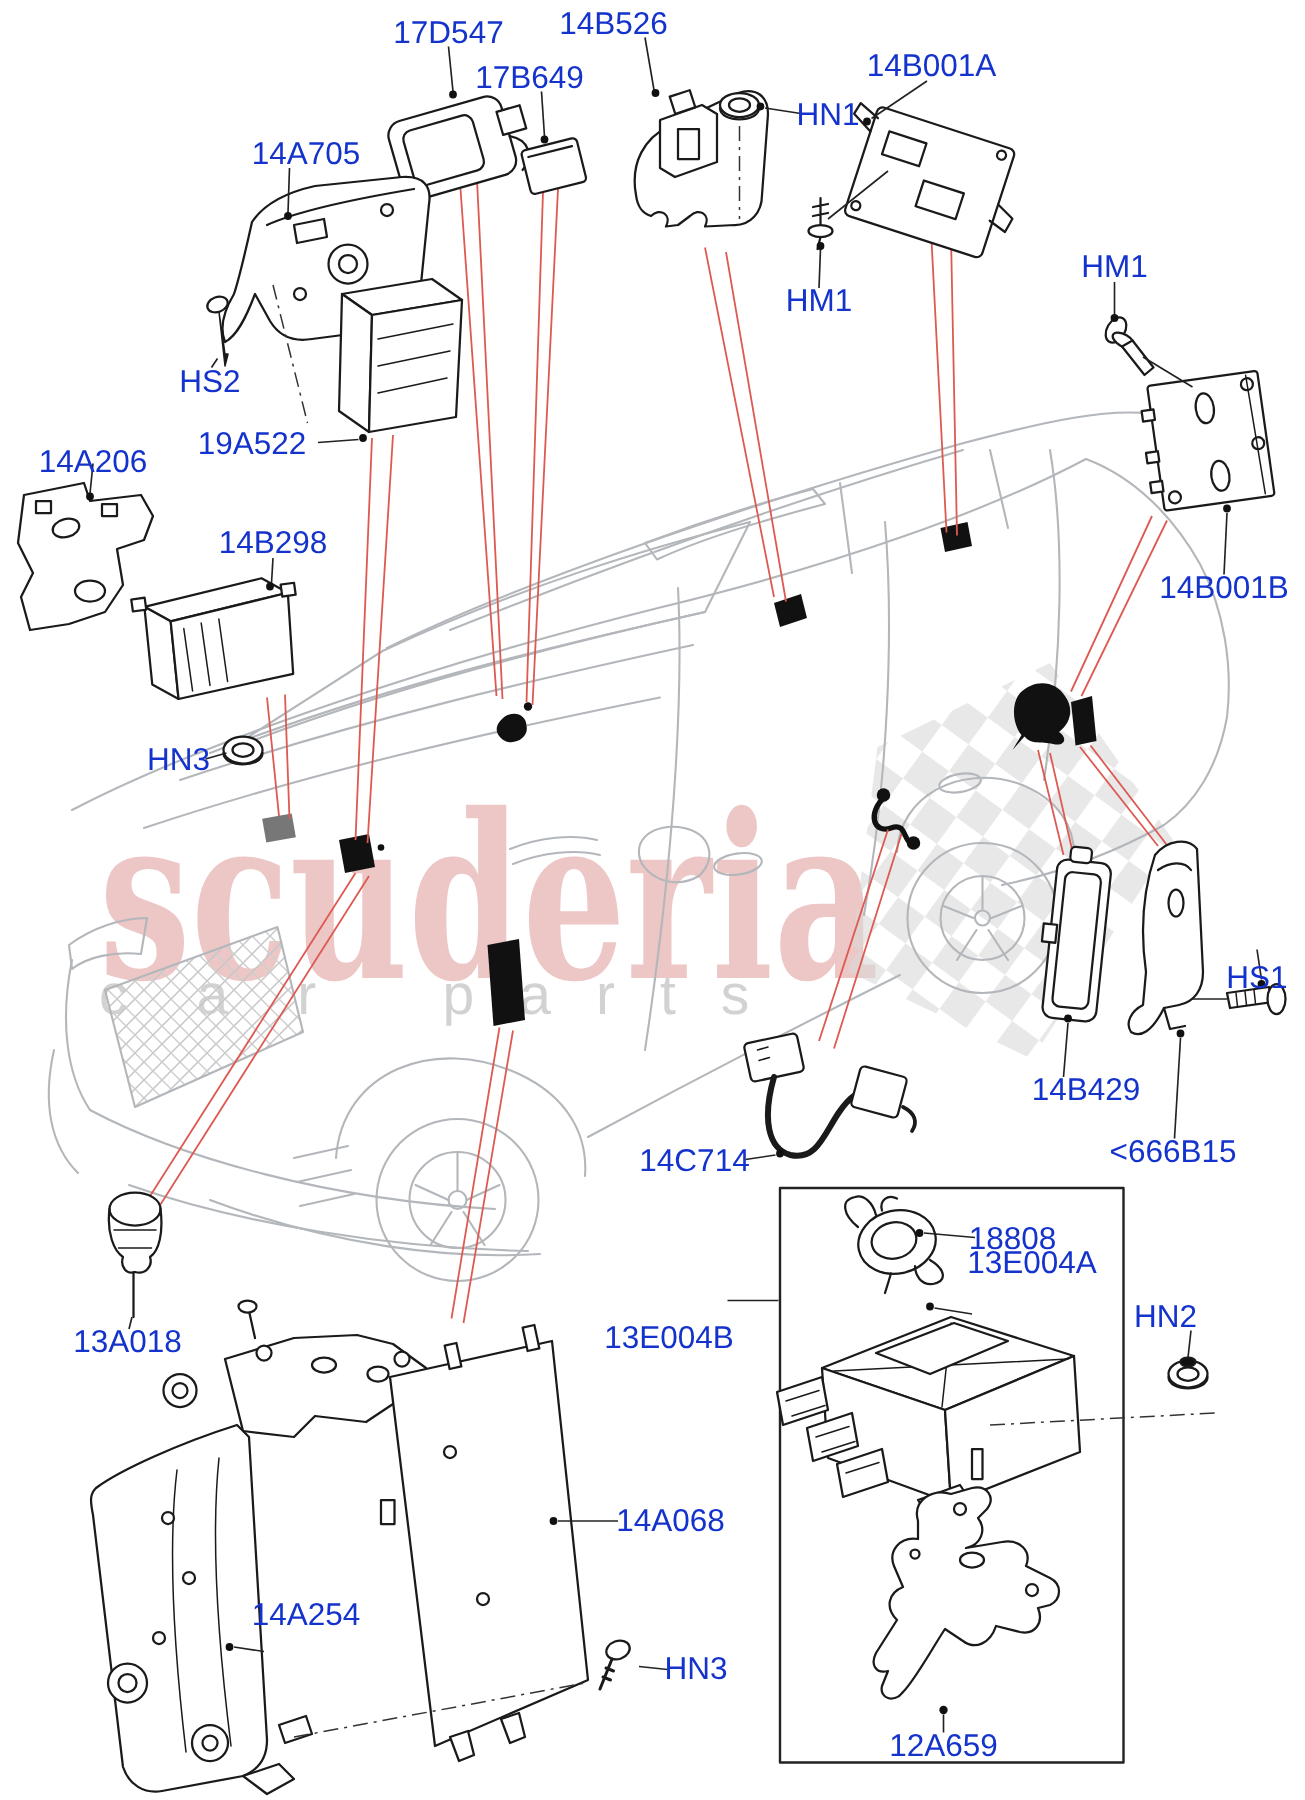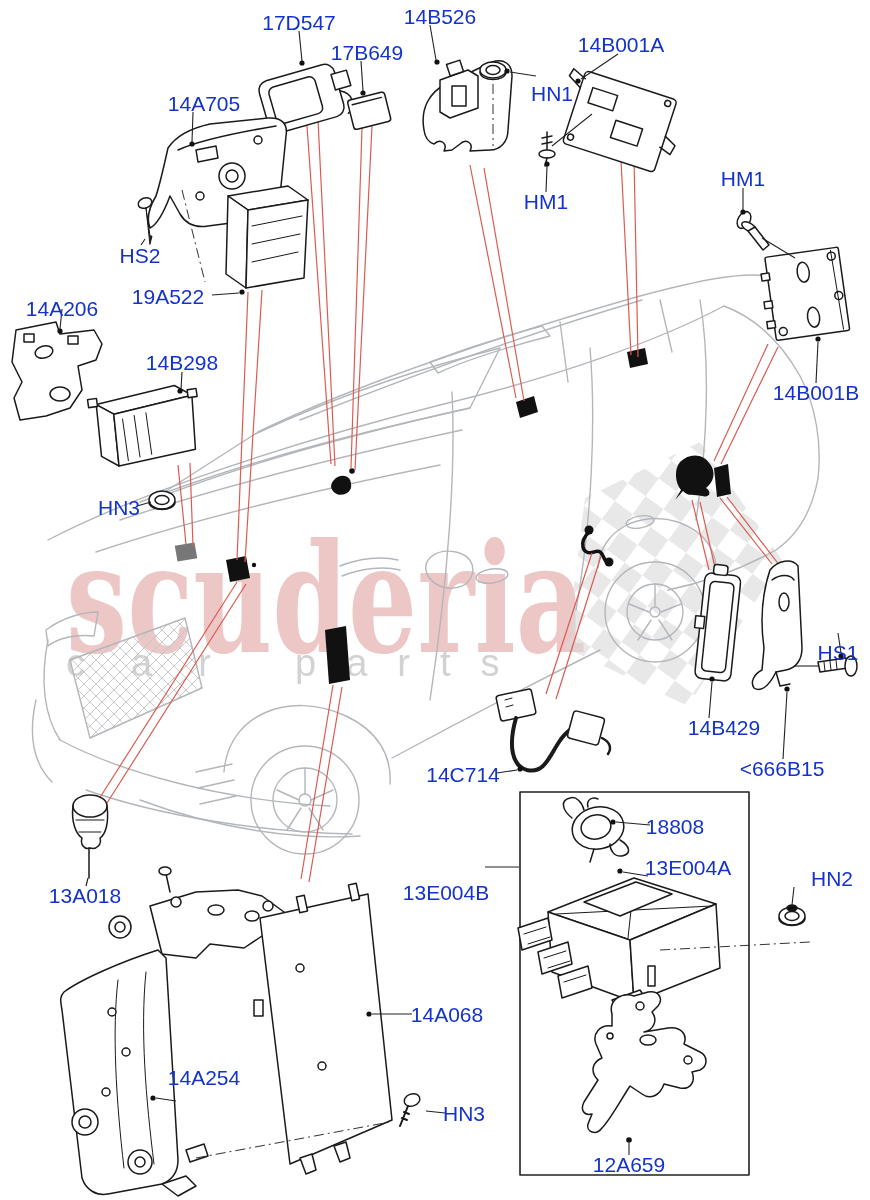--- a/index.html
+++ b/index.html
@@ -402,40 +402,40 @@
 
   <g stroke="#333" stroke-width="1" fill="none" stroke-dasharray="10 4 2 4">
     <path d="M493,84 L493,146"></path>
     <path d="M182,190 L205,282"></path>
     <path d="M660,950 L810,942"></path>
     <path d="M196,1158 L390,1122"></path>
   </g>
 </svg>
 
   <div class="lbl" style="left:299px;top:22px">17D547</div>
-  <div class="lbl" style="left:440px;top:16px">14B526</div>
-  <div class="lbl" style="left:367px;top:52px">17B649</div>
+  <div class="lbl" style="left:409px;top:16px">14B526</div>
+  <div class="lbl" style="left:353px;top:52px">17B649</div>
   <div class="lbl" style="left:621px;top:44px">14B001A</div>
-  <div class="lbl" style="left:552px;top:93px">HN1</div>
+  <div class="lbl" style="left:552px;top:77px">HN1</div>
   <div class="lbl" style="left:204px;top:103px">14A705</div>
   <div class="lbl" style="left:546px;top:201px">HM1</div>
   <div class="lbl" style="left:743px;top:178px">HM1</div>
   <div class="lbl" style="left:140px;top:255px">HS2</div>
   <div class="lbl" style="left:168px;top:296px">19A522</div>
   <div class="lbl" style="left:62px;top:308px">14A206</div>
   <div class="lbl" style="left:182px;top:362px">14B298</div>
   <div class="lbl" style="left:816px;top:392px">14B001B</div>
   <div class="lbl" style="left:119px;top:507px">HN3</div>
   <div class="lbl" style="left:838px;top:652px">HS1</div>
   <div class="lbl" style="left:724px;top:727px">14B429</div>
   <div class="lbl" style="left:782px;top:768px">&lt;666B15</div>
   <div class="lbl" style="left:463px;top:774px">14C714</div>
   <div class="lbl" style="left:446px;top:892px">13E004B</div>
   <div class="lbl" style="left:675px;top:826px">18808</div>
-  <div class="lbl" style="left:688px;top:867px">13E004A</div>
-  <div class="lbl" style="left:832px;top:878px">HN2</div>
+  <div class="lbl" style="left:688px;top:842px">13E004A</div>
+  <div class="lbl" style="left:777px;top:878px">HN2</div>
   <div class="lbl" style="left:85px;top:895px">13A018</div>
   <div class="lbl" style="left:447px;top:1014px">14A068</div>
   <div class="lbl" style="left:204px;top:1077px">14A254</div>
   <div class="lbl" style="left:464px;top:1113px">HN3</div>
   <div class="lbl" style="left:629px;top:1164px">12A659</div>
 
 </div>
 
 </body></html>

